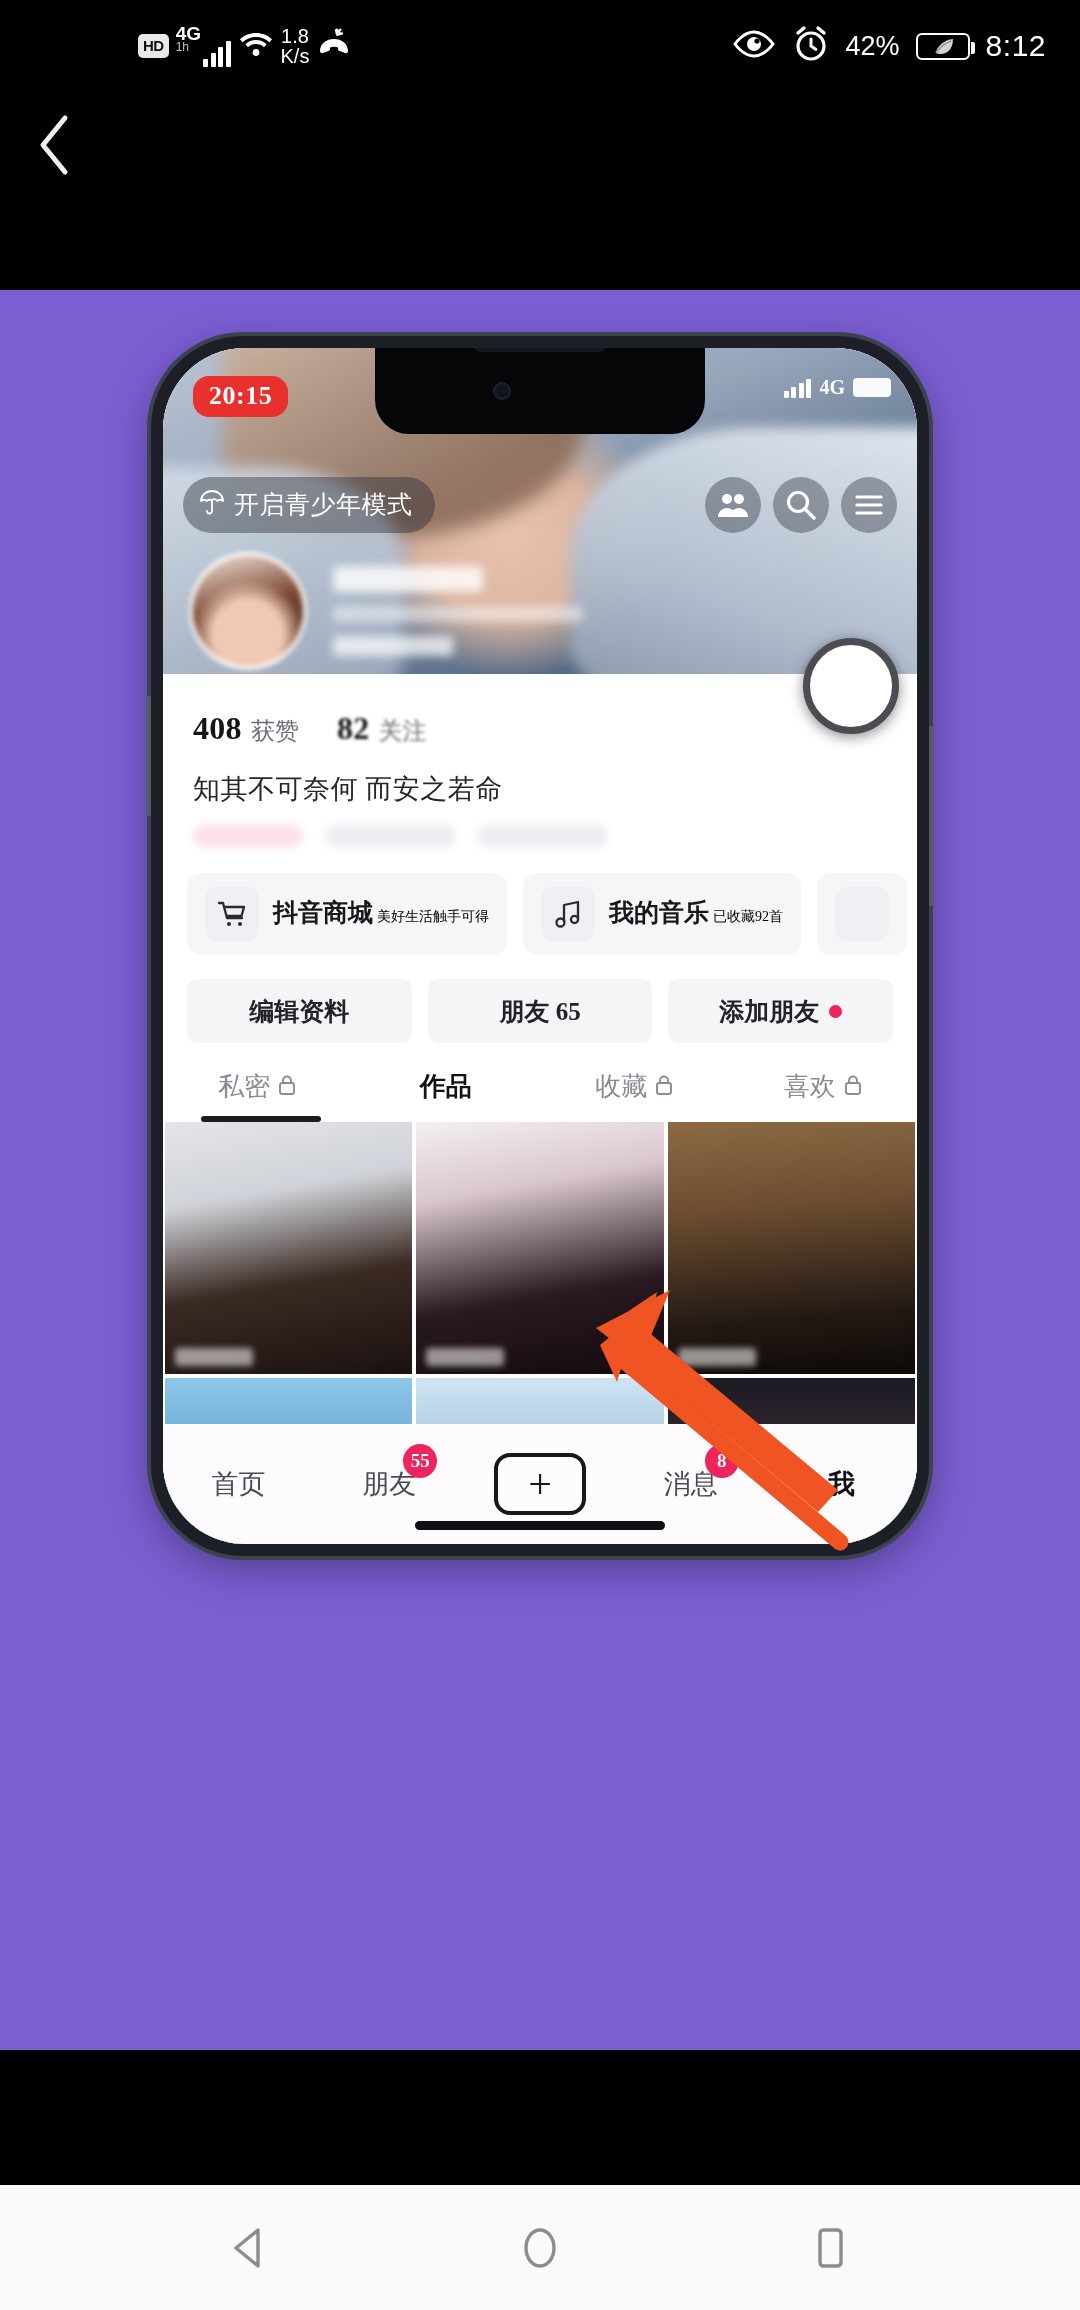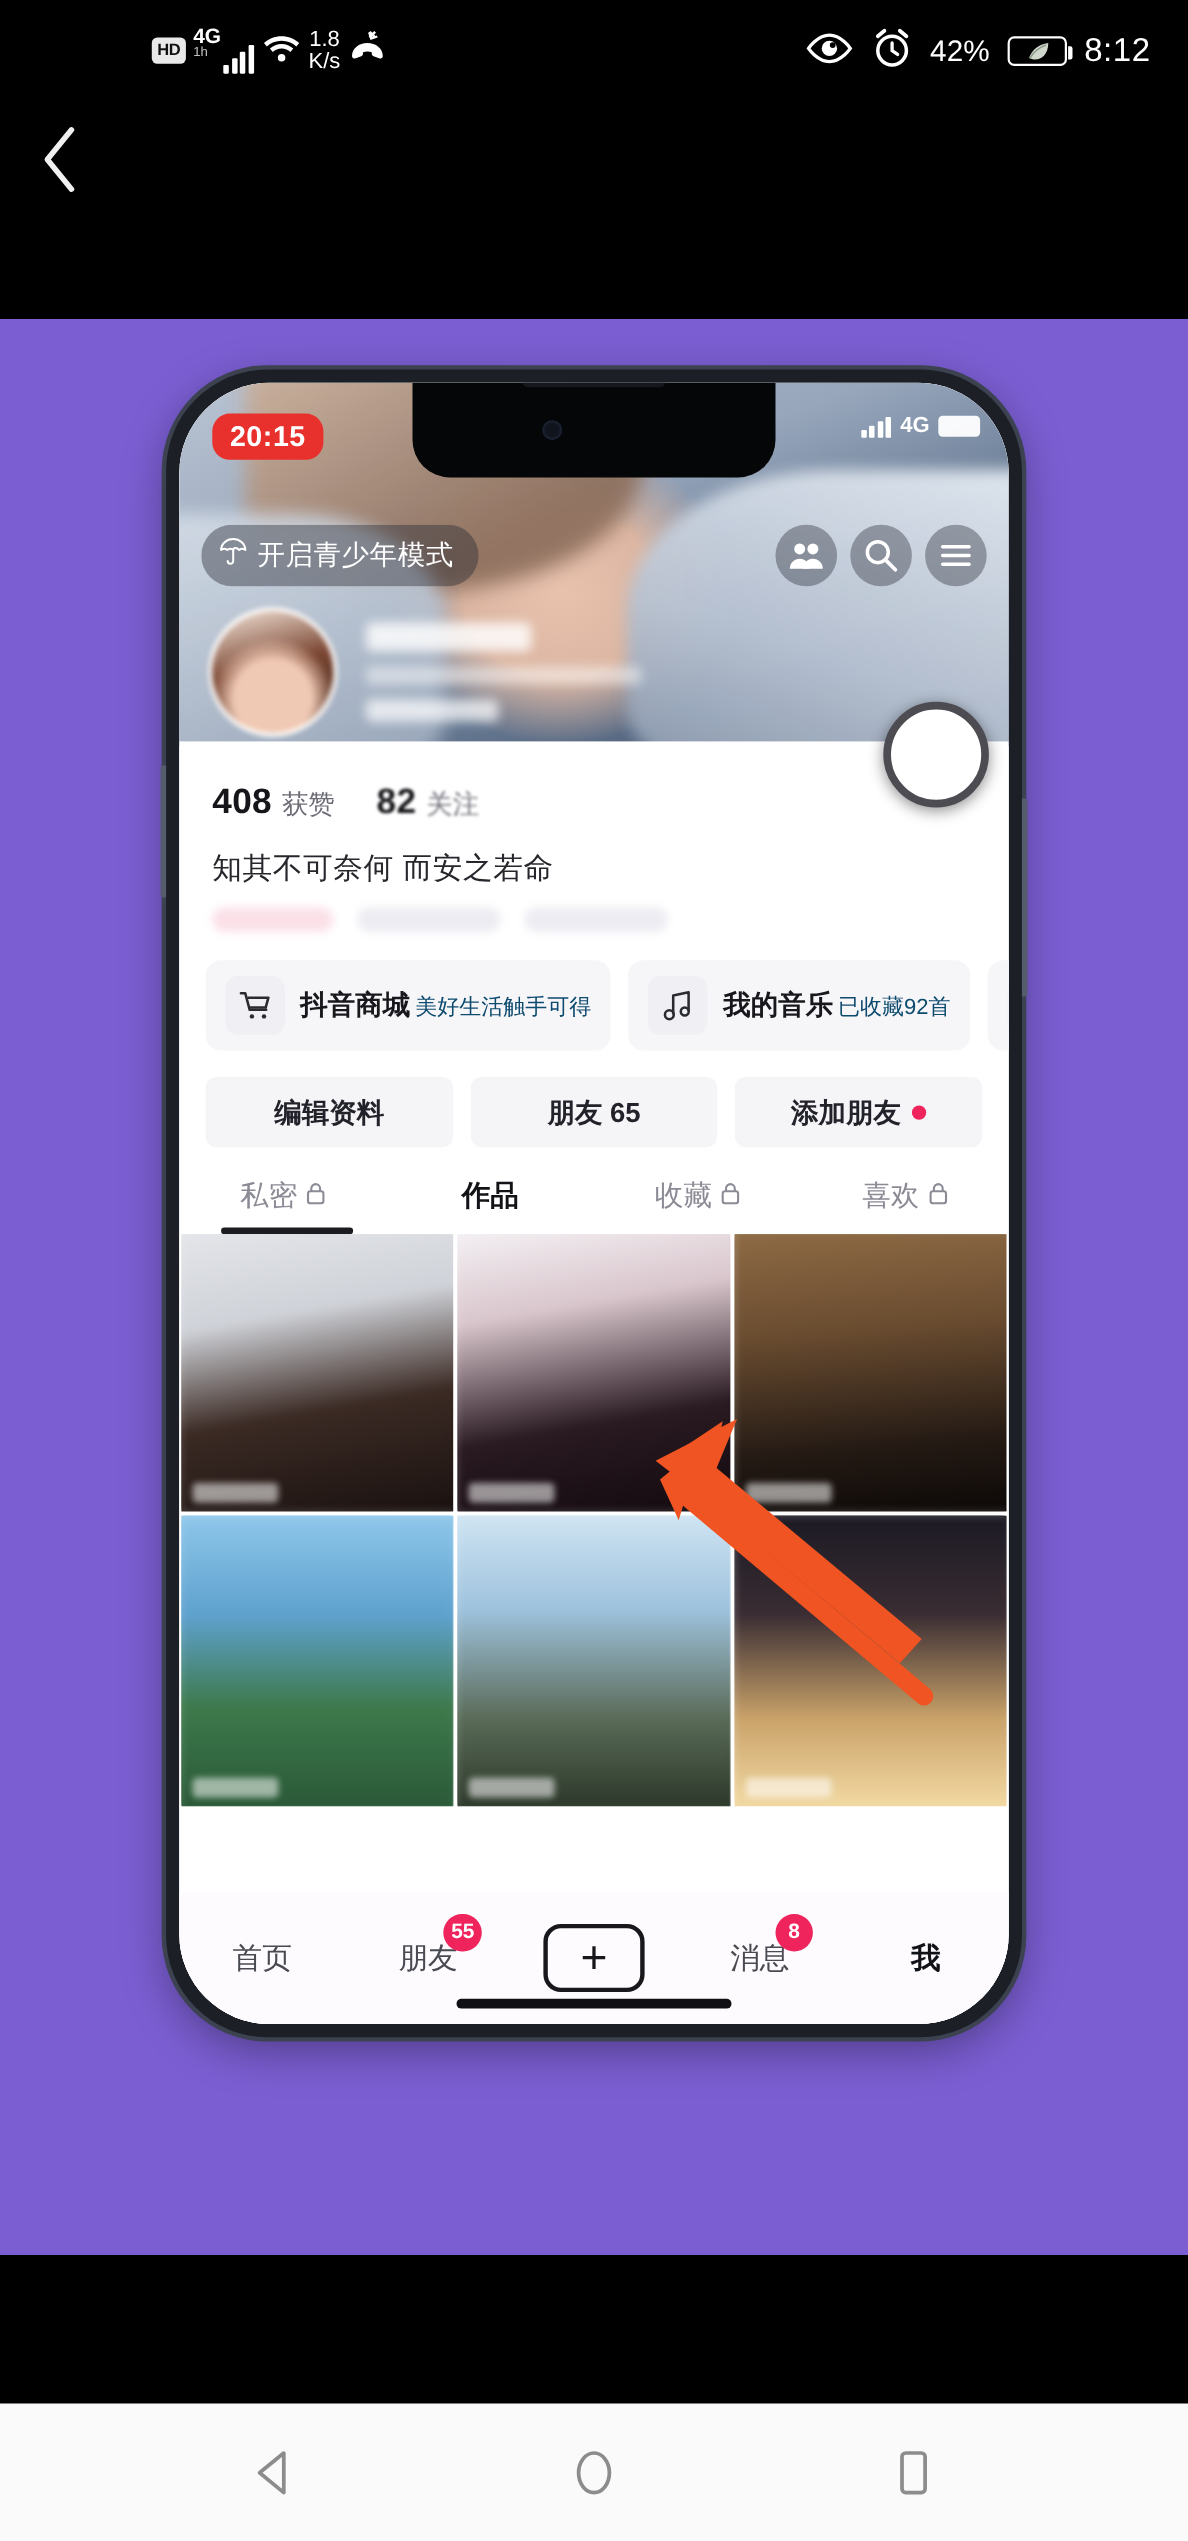--- a/index.html
+++ b/index.html
@@ -55,24 +55,25 @@
     font-size:34px; font-weight:400; letter-spacing:1px; color:#f2f2f2;
   }
 
   
   .canvas{
     position:absolute; left:0; top:290px; width:1080px; height:1760px;
     background:#7b5ed2; overflow:hidden;
   }
 
   .phone{
-    position:absolute; left:151px; top:46px; width:778px; height:1516px;
+    position:absolute; left:151px; top:46px; width:778px; height:1220px;
     border-radius:92px; background:#1c1f26;
     box-shadow:0 0 0 4px #3c4250, 0 12px 40px rgba(0,0,0,.35);
     padding:12px;
+    font-family:Liberation Serif, serif;
   }
   .phone:before{ 
     content:""; position:absolute; left:-5px; top:360px; width:5px; height:120px;
     background:#555d6d; border-radius:3px 0 0 3px;
   }
   .phone:after{
     content:""; position:absolute; right:-5px; top:390px; width:5px; height:180px;
     background:#555d6d; border-radius:0 3px 3px 0;
   }
   .phone-inner{
@@ -196,21 +197,21 @@
   .services{ display:flex; gap:16px; padding:26px 24px 0; }
   .svc{
     display:flex; align-items:center; gap:14px; background:#f6f5f8;
     border-radius:14px; padding:14px 18px; flex:none;
   }
   .svc .sicon{
     width:54px; height:54px; border-radius:12px; background:#f0eff3;
     display:flex; align-items:center; justify-content:center; color:#2a2a31;
   }
   .svc .stxt .t1{ font-size:25px; font-weight:700; color:#17171c; line-height:30px; }
-  .svc .stxt .t2{ font-size:20px; color:#0c4a6e; line-height:26px; margin-top:3px; }
+  .svc .stxt .t2{ font-size:14px; color:#000000; line-height:26px; margin-top:3px; }
 
   .actions{ display:flex; gap:16px; padding:24px 24px 0; }
   .act{
     flex:1; background:#f5f4f7; border-radius:10px; height:64px;
     display:flex; align-items:center; justify-content:center; gap:10px;
     font-size:25px; color:#22222a; font-weight:600; position:relative;
   }
   .act .dot{ width:13px; height:13px; border-radius:50%; background:#f0245c; }
 
   .tabs{ display:flex; padding:26px 0 0; position:relative; }

